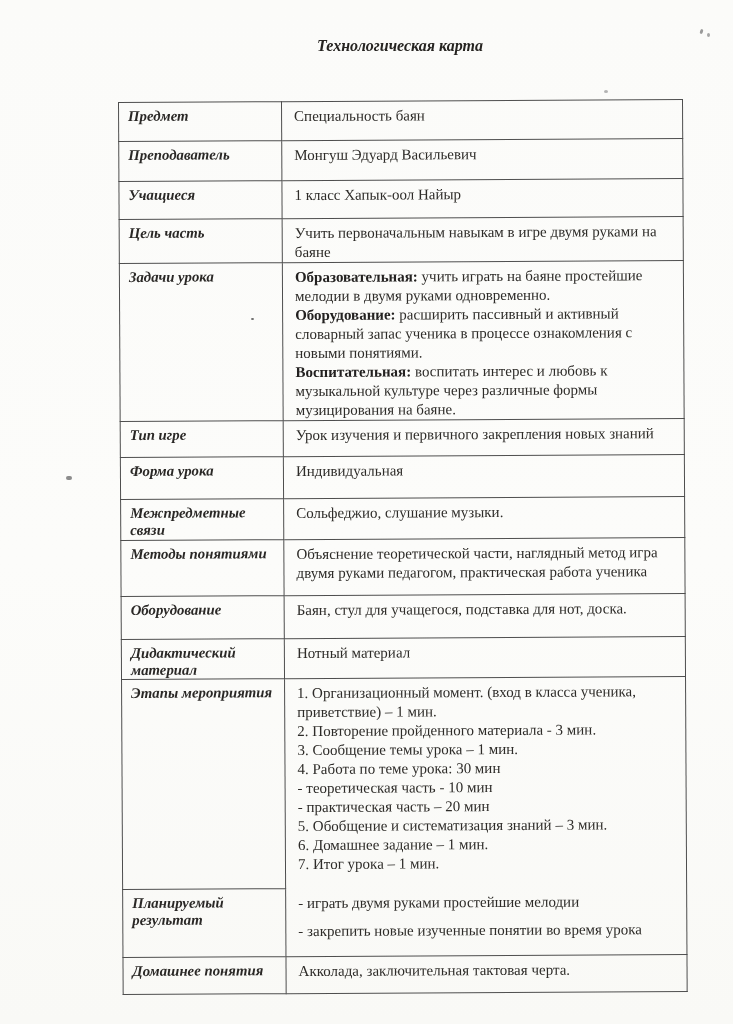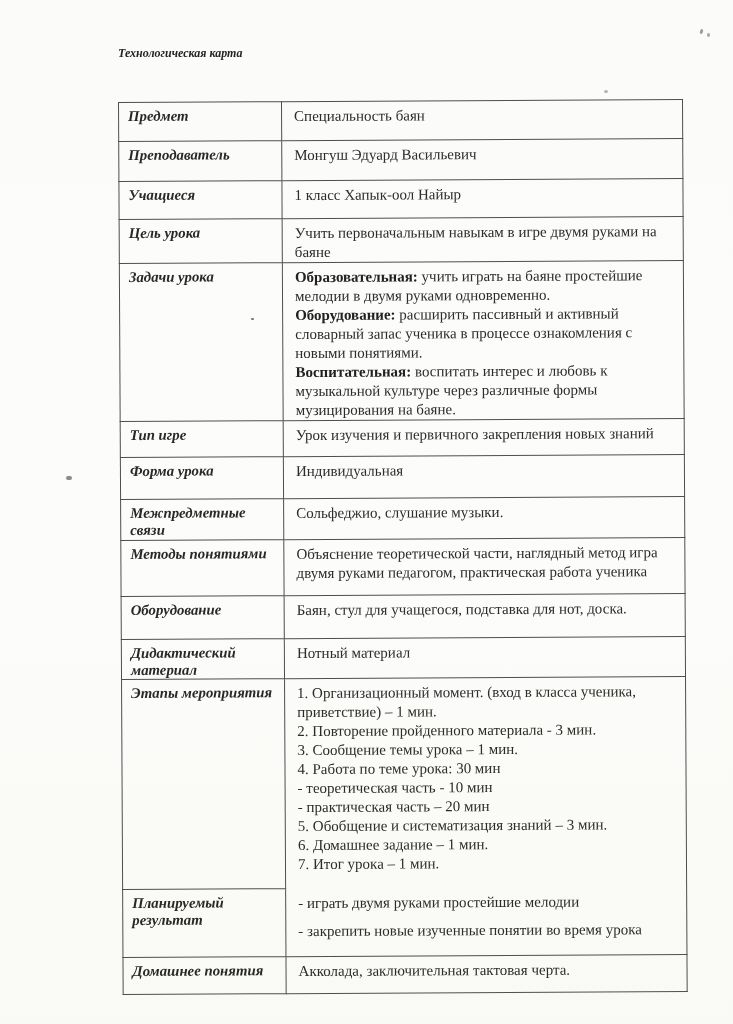--- a/index.html
+++ b/index.html
@@ -8,23 +8,23 @@
     background:#f4f4f1;
     font-family:"Liberation Serif","DejaVu Serif",serif;
   }
   .page{
     position:relative;width:733px;height:1024px;overflow:hidden;
     background:linear-gradient(180deg,#fbfbf9 0%,#fcfcfa 55%,#f9f9f6 100%);
     color:#2c2a27;
   }
   
   .title-block{
-    position:absolute;top:44px;left:118px;width:564px;
-    font-weight:bold;font-style:italic;
-    font-size:12px;line-height:19px;color:#262421;
+    position:absolute;top:36px;left:118px;width:564px;
+    text-align:center;font-weight:bold;font-style:italic;
+    font-size:16px;line-height:19px;color:#262421;
   }
   .title-line3{position:relative;left:-35px;white-space:nowrap;}
   
   table.doc{
     position:absolute;left:118px;top:102px;width:564px;
     border-collapse:collapse;table-layout:fixed;
     transform:rotate(-0.3deg);transform-origin:0 0;
   }
   table.doc td{
     border:1px solid #4e4e4e;
@@ -79,21 +79,21 @@
       <td class="lbl" style="height:34px">Преподаватель</td>
       <td class="val">Монгуш Эдуард Васильевич</td>
     </tr>
 
     <tr>
       <td class="lbl" style="height:32px">Учащиеся</td>
       <td class="val">1 класс Хапык-оол Найыр</td>
     </tr>
 
     <tr>
-      <td class="lbl" style="height:35px">Цель урока</td>
+      <td class="lbl" style="height:35px">Цель часть</td>
       <td class="val">Учить первоначальным навыкам в игре двумя руками на баяне</td>
     </tr>
 
     <tr>
       <td class="lbl" style="height:117px">Задачи урока</td>
       <td class="val">
         <div class="obj"><b>Образовательная:</b><span> учить играть на баяне простейшие мелодии в двумя руками одновременно.</span></div>
         <div class="obj"><b>Оборудование:</b><span> расширить пассивный и активный словарный запас ученика в процессе ознакомления с новыми понятиями.</span></div>
         <div class="obj"><b>Воспитательная:</b><span> воспитать интерес и любовь к музыкальной культуре через различные формы музицирования на баяне.</span></div>
       </td>

